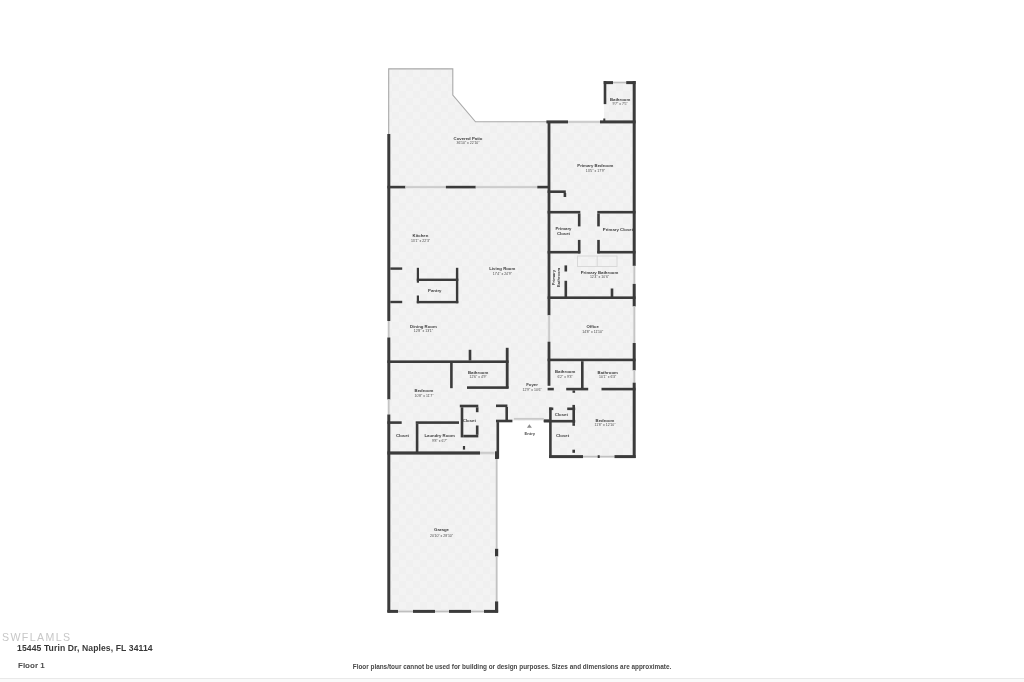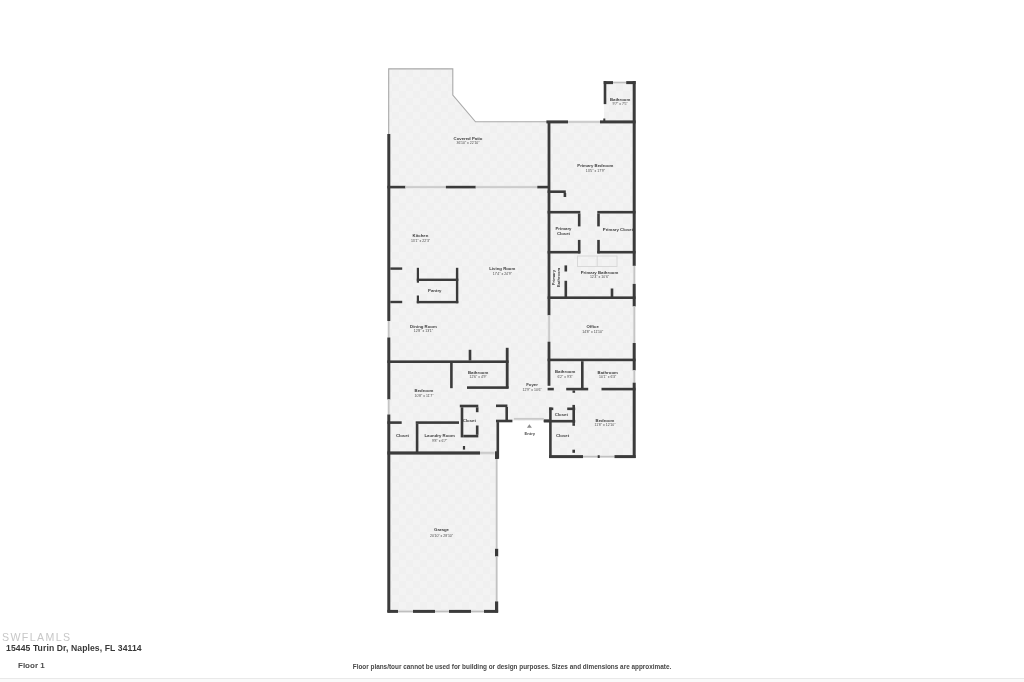--- a/index.html
+++ b/index.html
@@ -1,14 +1,14 @@
 <!DOCTYPE html>
 <html><head><meta charset="utf-8"><style>
 html,body{margin:0;padding:0;background:#fff;width:1024px;height:682px;overflow:hidden}
-.addr{position:absolute;left:6px;top:643px;font:bold 8.6px "Liberation Sans",sans-serif;color:#383838;letter-spacing:.1px}
+.addr{position:absolute;left:17px;top:643px;font:bold 8.6px "Liberation Sans",sans-serif;color:#383838;letter-spacing:.1px}
 .floor{position:absolute;left:18px;top:661px;font:bold 8px "Liberation Sans",sans-serif;color:#4a4a4a}
 .wm{position:absolute;left:2px;top:631px;font:10.6px "Liberation Sans",sans-serif;color:#c7c7c7;letter-spacing:1.4px}
 .disc{position:absolute;left:0;top:663px;width:1024px;text-align:center;font:bold 6.4px "Liberation Sans",sans-serif;color:#464646}
 .bot{position:absolute;left:0;top:678px;width:1024px;height:4px;background:#fafafa;border-top:1px solid #e9e9e9}
 </style></head>
 <body>
 <svg width="1024" height="682" viewBox="0 0 1024 682" font-family="Liberation Sans, sans-serif">
 <defs>
 <pattern id="hat" width="14" height="14" patternUnits="userSpaceOnUse">
 <rect width="14" height="14" fill="#f3f3f3"></rect>

